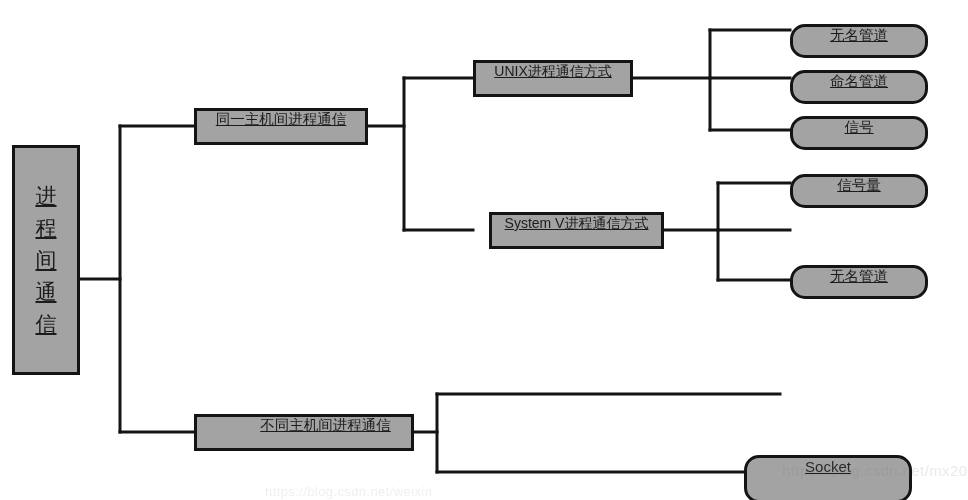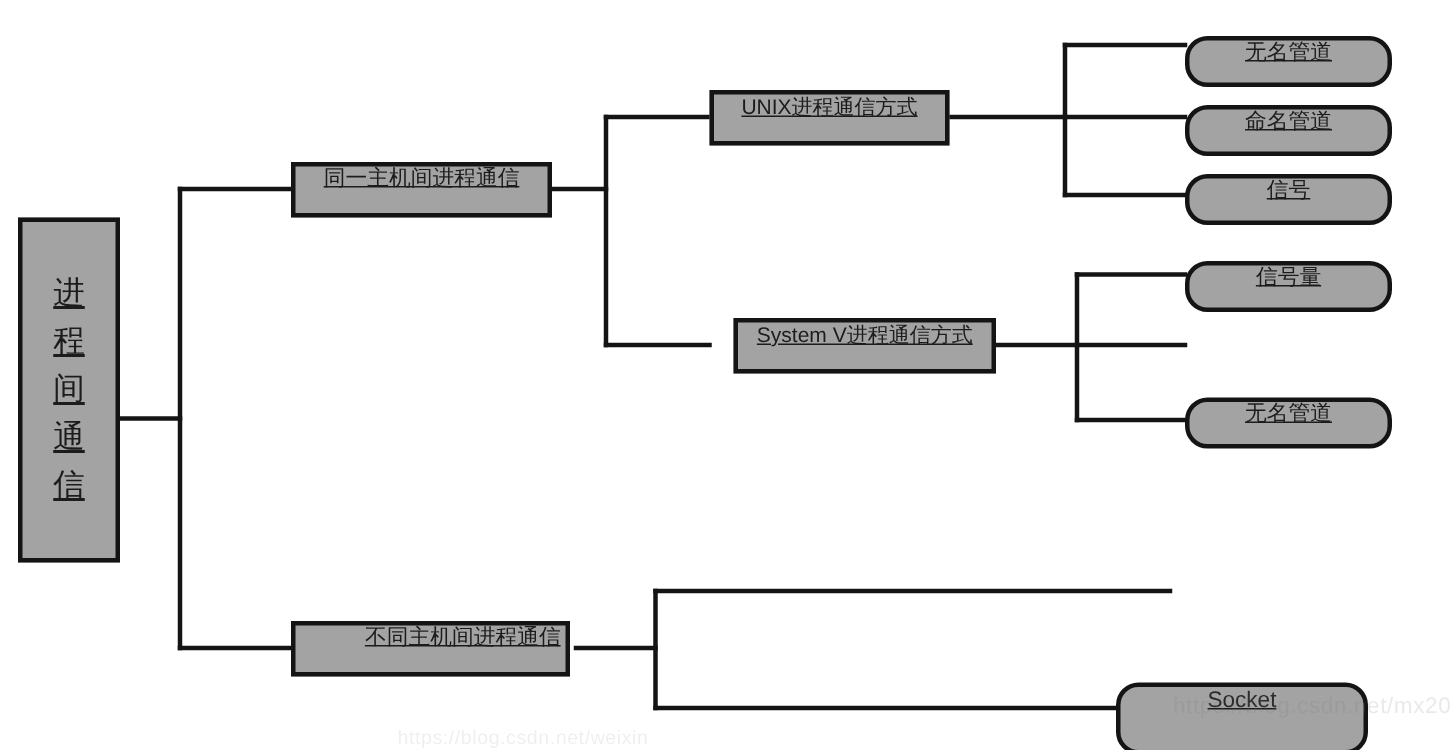--- a/index.html
+++ b/index.html
@@ -128,21 +128,21 @@
     <span class="root-ch">程</span>
     <span class="root-ch">间</span>
     <span class="root-ch">通</span>
     <span class="root-ch">信</span>
   </div>
 
   <div class="node rect" style="left:194px; top:108px; width:174px; height:37px;">
     <span class="lbl">同一主机间进程通信</span>
   </div>
 
-  <div class="node rect" style="left:194px; top:414px; width:186px; height:37px;padding-left:43px;">
+  <div class="node rect" style="left:194px; top:414px; width:220px; height:37px;padding-left:43px;">
     <span class="lbl">不同主机间进程通信</span>
   </div>
 
   <div class="node rect" style="left:473px; top:60px; width:160px; height:37px;">
     <span class="lbl-sm">UNIX进程通信方式</span>
   </div>
 
   <div class="node rect" style="left:473px; top:212px; width:175px; height:37px;margin-left:16px;">
     <span class="lbl-sm">System V进程通信方式</span>
   </div>

